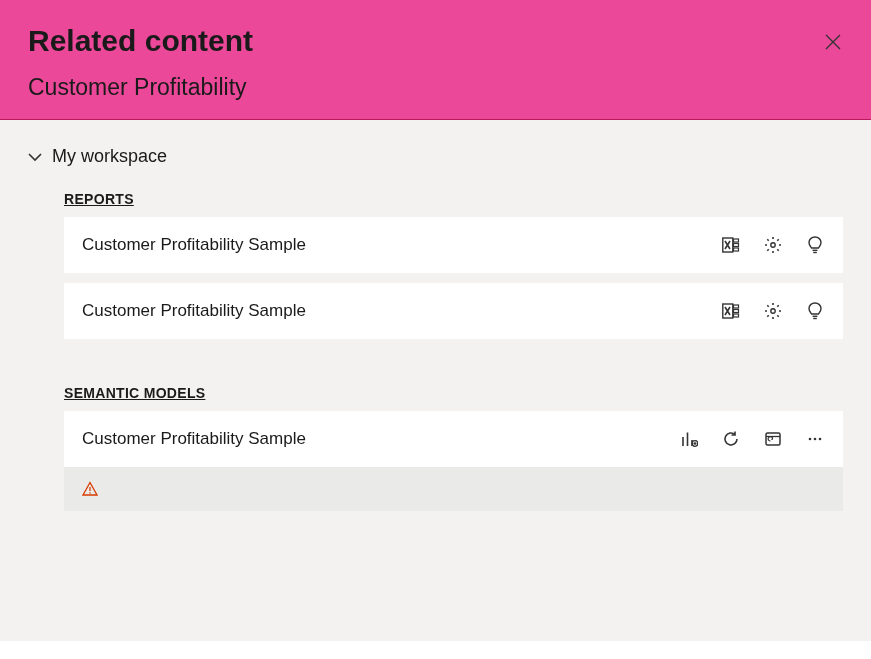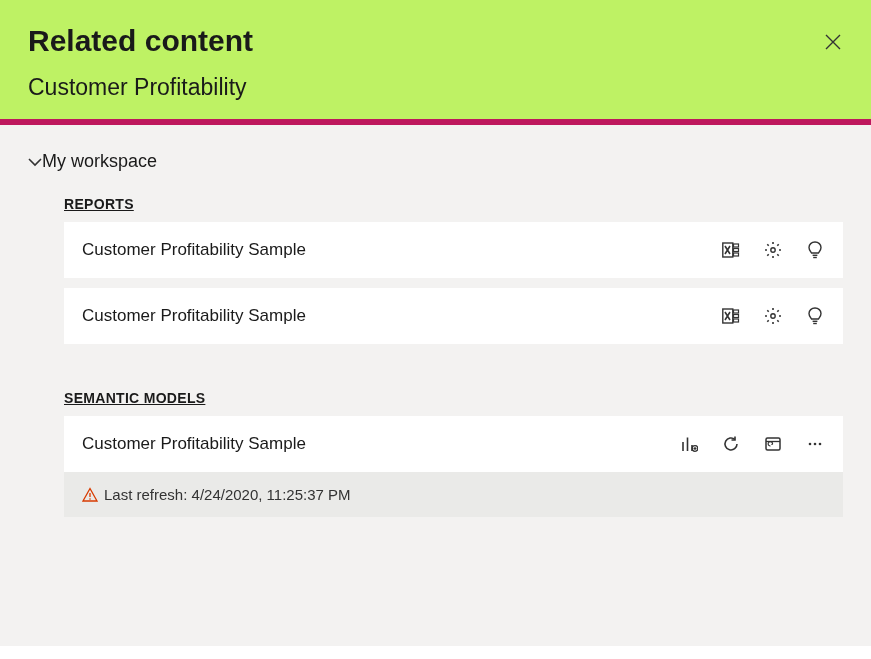--- a/index.html
+++ b/index.html
@@ -6,22 +6,22 @@
     body {
       font-family: "Segoe UI", -apple-system, sans-serif;
       background: #fff;
       color: #1a1a1a;
       width: 871px;
       height: 659px;
       overflow: hidden;
     }
     .header {
       padding: 24px 28px 18px 28px;
-      background: #bef264;
-      border-bottom: 6px solid #be185d;
+      background: #ec4899;
+      border-bottom: 1px solid #be185d;
       position: relative;
     }
     .header-title {
       font-size: 30px;
       font-weight: 700;
       margin-bottom: 16px;
     }
     .header-subtitle {
       font-size: 23px;
       font-weight: 400;
@@ -41,20 +41,21 @@
     }
     .content {
       background: #f3f2f1;
       padding: 26px 28px;
       height: calc(100% - 138px);
       overflow: auto;
     }
     .workspace-header {
       display: flex;
       align-items: center;
+      gap: 10px;
       margin-bottom: 24px;
       cursor: pointer;
     }
     .workspace-chevron {
       font-size: 14px;
       color: #333;
       display: inline-flex;
     }
     .workspace-label {
       font-size: 18px;
@@ -263,16 +264,15 @@
   </div>
 
   <div class="refresh-row">
     <span class="warn-icon">
       <svg width="16" height="16" viewBox="0 0 16 16">
           <path d="M8 1.5 L15 14 L1 14 Z" fill="none" stroke="currentColor" stroke-width="1.3"></path>
           <line x1="8" y1="6" x2="8" y2="10" stroke="currentColor" stroke-width="1.3"></line>
           <circle cx="8" cy="12" r="0.8" fill="currentColor"></circle>
         </svg>
     </span>
-    <span class="refresh-text">Last refresh: 4/24/2020, 11:25:37 PM</span>
   </div>
 
 </div>
 
 </body></html>

